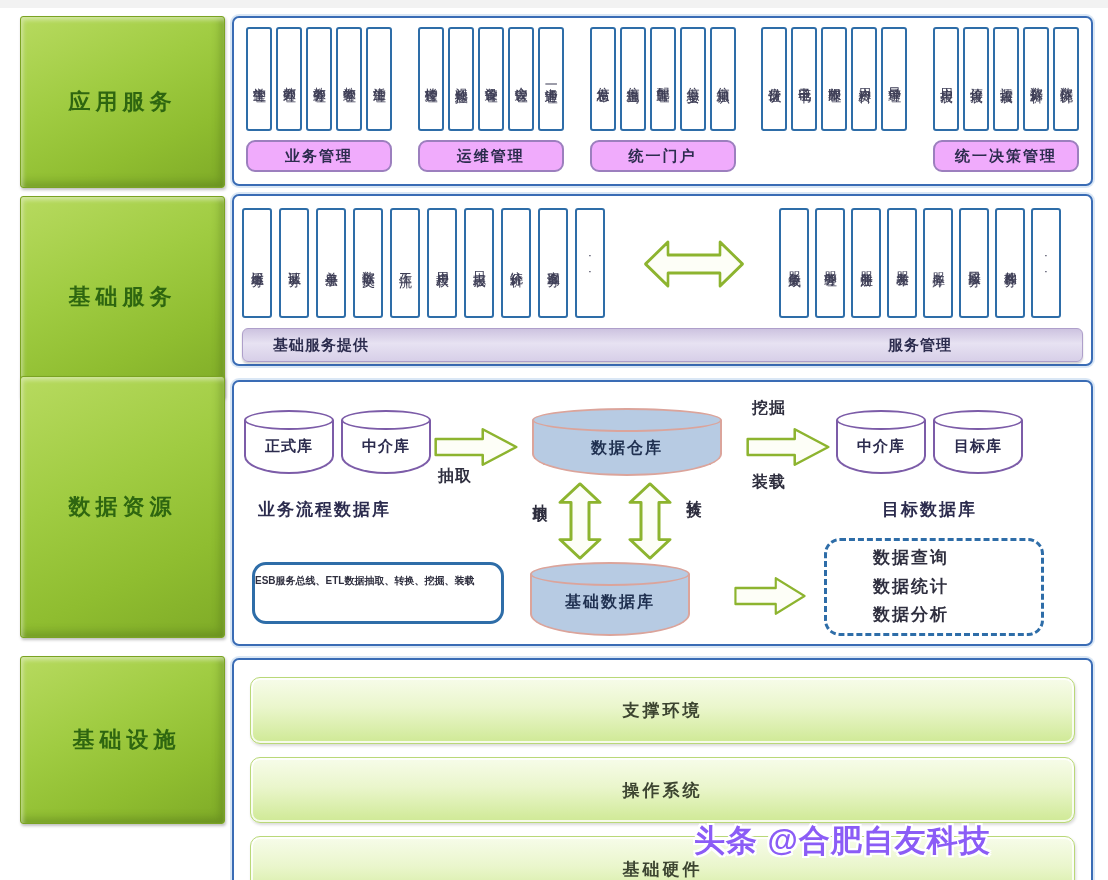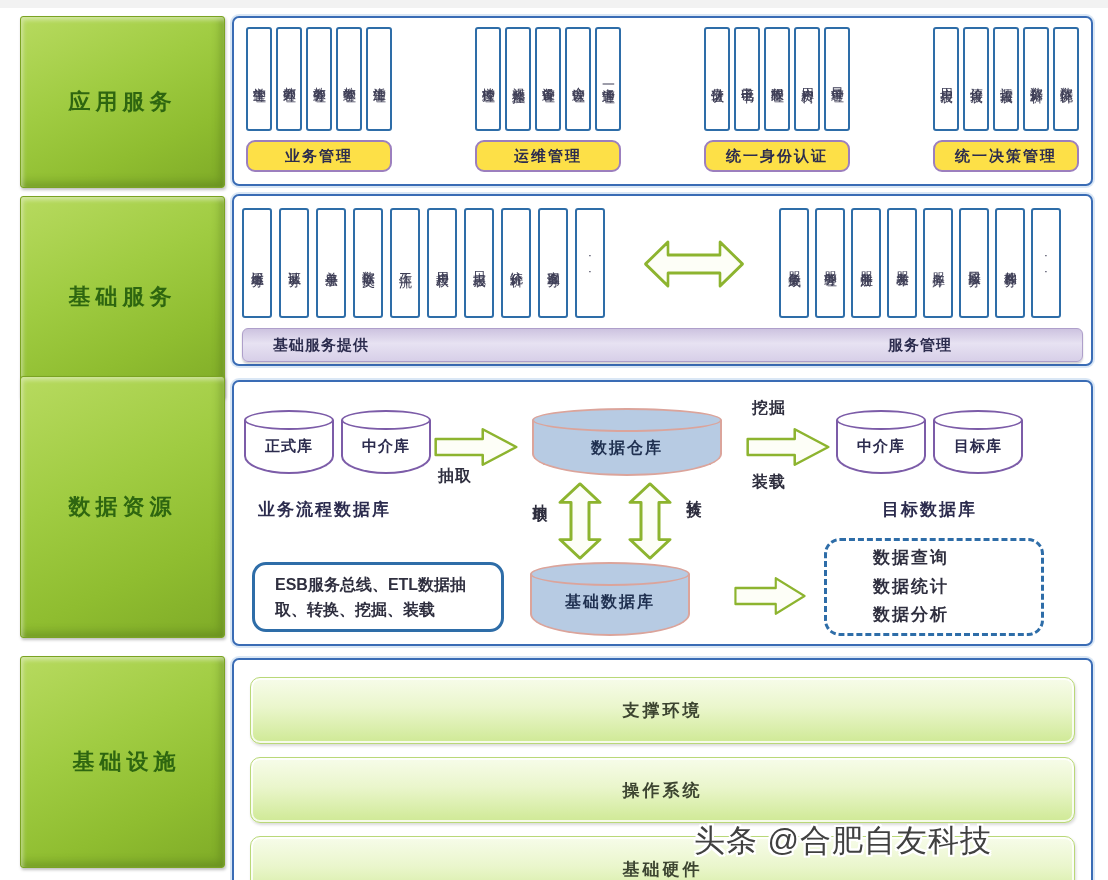--- a/index.html
+++ b/index.html
@@ -8,39 +8,39 @@
 
   
   .layer{position:absolute;left:20px;width:205px;display:flex;align-items:center;justify-content:center;
     background:linear-gradient(155deg,#b7da5f 0%,#a0cc42 40%,#8fbd30 72%,#7fab27 100%);
     border:1px solid #7aa322;border-radius:3px;
     box-shadow:inset 2px 3px 4px rgba(255,255,255,.45), inset -4px -5px 8px rgba(55,85,15,.30), 1px 2px 3px rgba(0,0,0,.25);
     color:#2e6610;font-size:22px;letter-spacing:5px;font-weight:600;}
   .layer1{top:8px;height:172px;}
   .layer2{top:188px;height:202px;}
   .layer3{top:368px;height:262px;}
-  .layer4{top:648px;height:212px;padding-left:8px;}
+  .layer4{top:648px;height:168px;padding-left:8px;}
 
   
   .sec{position:absolute;left:232px;width:861px;background:#ffffff;border:2px solid #3a6cb5;border-radius:7px;
     box-shadow:0 0 0 2px rgba(150,185,225,.35);}
   .sec1{top:8px;height:170px;}
   .sec2{top:186px;height:172px;}
   .sec3{top:372px;height:266px;}
   .sec4{top:650px;height:264px;}
 
   
   .app-groups{display:flex;justify-content:space-between;padding:9px 12px 0 12px;height:100%;}
   .app-group{display:flex;flex-direction:column;}
   .vrow{display:flex;gap:4px;justify-content:center;}
   .vbox{width:26px;height:104px;border:2px solid #2e6da8;border-radius:3px;background:#fff;
     display:flex;align-items:center;justify-content:center;
     writing-mode:vertical-rl;text-orientation:upright;
     font-size:13px;color:#3d3d55;letter-spacing:1px;font-weight:500;}
-  .glabel{margin-top:9px;height:32px;border:2.5px solid #9c7fbe;border-radius:9px;background:#fde047;
+  .glabel{margin-top:9px;height:32px;border:2.5px solid #9c7fbe;border-radius:9px;background:#f0abfc;
     display:flex;align-items:center;justify-content:center;
     font-size:15px;font-weight:bold;color:#2c2c4e;letter-spacing:2px;}
 
   
   .sec2{position:absolute;}
   .bs-left{position:absolute;left:8px;top:12px;display:flex;gap:7px;}
   .bs-right{position:absolute;left:545px;top:12px;display:flex;gap:6px;}
   .bs-left .vbox,.bs-right .vbox{width:30px;height:110px;}
   .exchange-arrow{position:absolute;left:408px;top:40px;width:104px;height:56px;}
   .svc-bar{position:absolute;left:8px;right:8px;top:132px;height:34px;
@@ -68,36 +68,36 @@
   .cyl-lg .ctop{height:24px;}
   .cyl-lg .cbody{top:12px;border-radius:0 0 50% 50% / 0 0 22px 22px;}
   .cyl-lg .clabel{top:30px;font-size:16px;color:#1f3050;letter-spacing:2px;}
   .wh-cyl{left:298px;top:26px;width:190px;height:68px;}
   .base-cyl{left:296px;top:180px;width:160px;height:74px;}
   .flow-label{position:absolute;font-size:16px;font-weight:bold;color:#2f2f3f;letter-spacing:1px;white-space:nowrap;}
   .group-caption{position:absolute;font-size:17px;font-weight:bold;color:#2c2c4e;letter-spacing:2px;white-space:nowrap;font-family:Liberation Serif, serif;}
   .vlabel{position:absolute;writing-mode:vertical-rl;text-orientation:upright;
     font-size:15px;font-weight:bold;color:#2f2f3f;letter-spacing:3px;}
   .arr{position:absolute;}
-  .esb-box{position:absolute;left:18px;top:180px;width:252px;height:70px;border:3px solid #2e6da8;border-radius:14px;
-    background:#fff;padding:8px 20px;font-size:16px;font-weight:bold;color:#2f2f3f;line-height:1.55;}
+  .esb-box{position:absolute;left:18px;top:180px;width:252px;height:62px;border:3px solid #2e6da8;border-radius:14px;
+    background:#fff;padding:8px 0;font-size:10px;font-weight:bold;color:#2f2f3f;line-height:1.55;}
   .dash-box{position:absolute;left:590px;top:156px;width:220px;height:98px;border:3px dashed #2e6da8;border-radius:16px;
     background:#fff;display:flex;flex-direction:column;justify-content:center;padding-left:46px;}
   .dash-box div{font-size:17px;font-weight:bold;color:#2f2f3f;line-height:1.7;letter-spacing:2px;}
 
   
   .infra-wrap{display:flex;flex-direction:column;gap:13px;padding:17px 16px;height:100%;}
   .infra-bar{flex:1;border-radius:10px;border:1px solid #b9d878;
     background:linear-gradient(#f7fcea 0%,#eaf6cc 45%,#cfe995 100%);
     box-shadow:inset 0 0 0 2px rgba(255,255,255,.8), 1px 2px 3px rgba(0,0,0,.15);
     display:flex;align-items:center;justify-content:center;
     font-size:17px;font-weight:bold;color:#3c4430;letter-spacing:3px;}
 
   
-  .watermark{position:absolute;left:694px;top:812px;z-index:20;font-size:31px;font-weight:normal;color:#404040;
+  .watermark{position:absolute;left:694px;top:812px;z-index:20;font-size:31px;font-weight:bold;color:#8b5cf6;
     letter-spacing:1px;white-space:nowrap;
     text-shadow:-2px -2px 0 #fff,2px -2px 0 #fff,-2px 2px 0 #fff,2px 2px 0 #fff,-2px 0 0 #fff,2px 0 0 #fff,0 -2px 0 #fff,0 2px 0 #fff;}
 
   svg polygon{fill:#fdfef7;stroke:#8db42f;stroke-width:3;stroke-linejoin:round;}
 </style>
 </head>
 <body>
 
 <div class="stage">
 
@@ -123,27 +123,36 @@
             <div class="vbox">楼控管理</div>
             <div class="vbox">视频监控</div>
             <div class="vbox">设备管理</div>
             <div class="vbox">会议管理</div>
             <div class="vbox">一卡通管理</div>
           </div>
         <div class="glabel">运维管理</div>
       </div>
       <div class="app-group">
         <div class="vrow">
+            <div class="vbox">信息发布</div>
+            <div class="vbox">信息查询</div>
+            <div class="vbox">配置管理</div>
+            <div class="vbox">信息安全</div>
+            <div class="vbox">信息知识</div>
+          </div>
+        <div class="glabel">统一门户</div>
+      </div>
+      <div class="app-group">
+        <div class="vrow">
             <div class="vbox">身份认证</div>
             <div class="vbox">电子证书</div>
             <div class="vbox">权限管理</div>
             <div class="vbox">用户资料</div>
             <div class="vbox">目录管理</div>
           </div>
-        <div class="glabel">统一身份认证</div>
       </div>
       <div class="app-group">
         <div class="vrow">
             <div class="vbox">用户报表</div>
             <div class="vbox">评价报表</div>
             <div class="vbox">运营报表</div>
             <div class="vbox">数据分析</div>
             <div class="vbox">数据统计</div>
           </div>
         <div class="glabel">统一决策管理</div>

